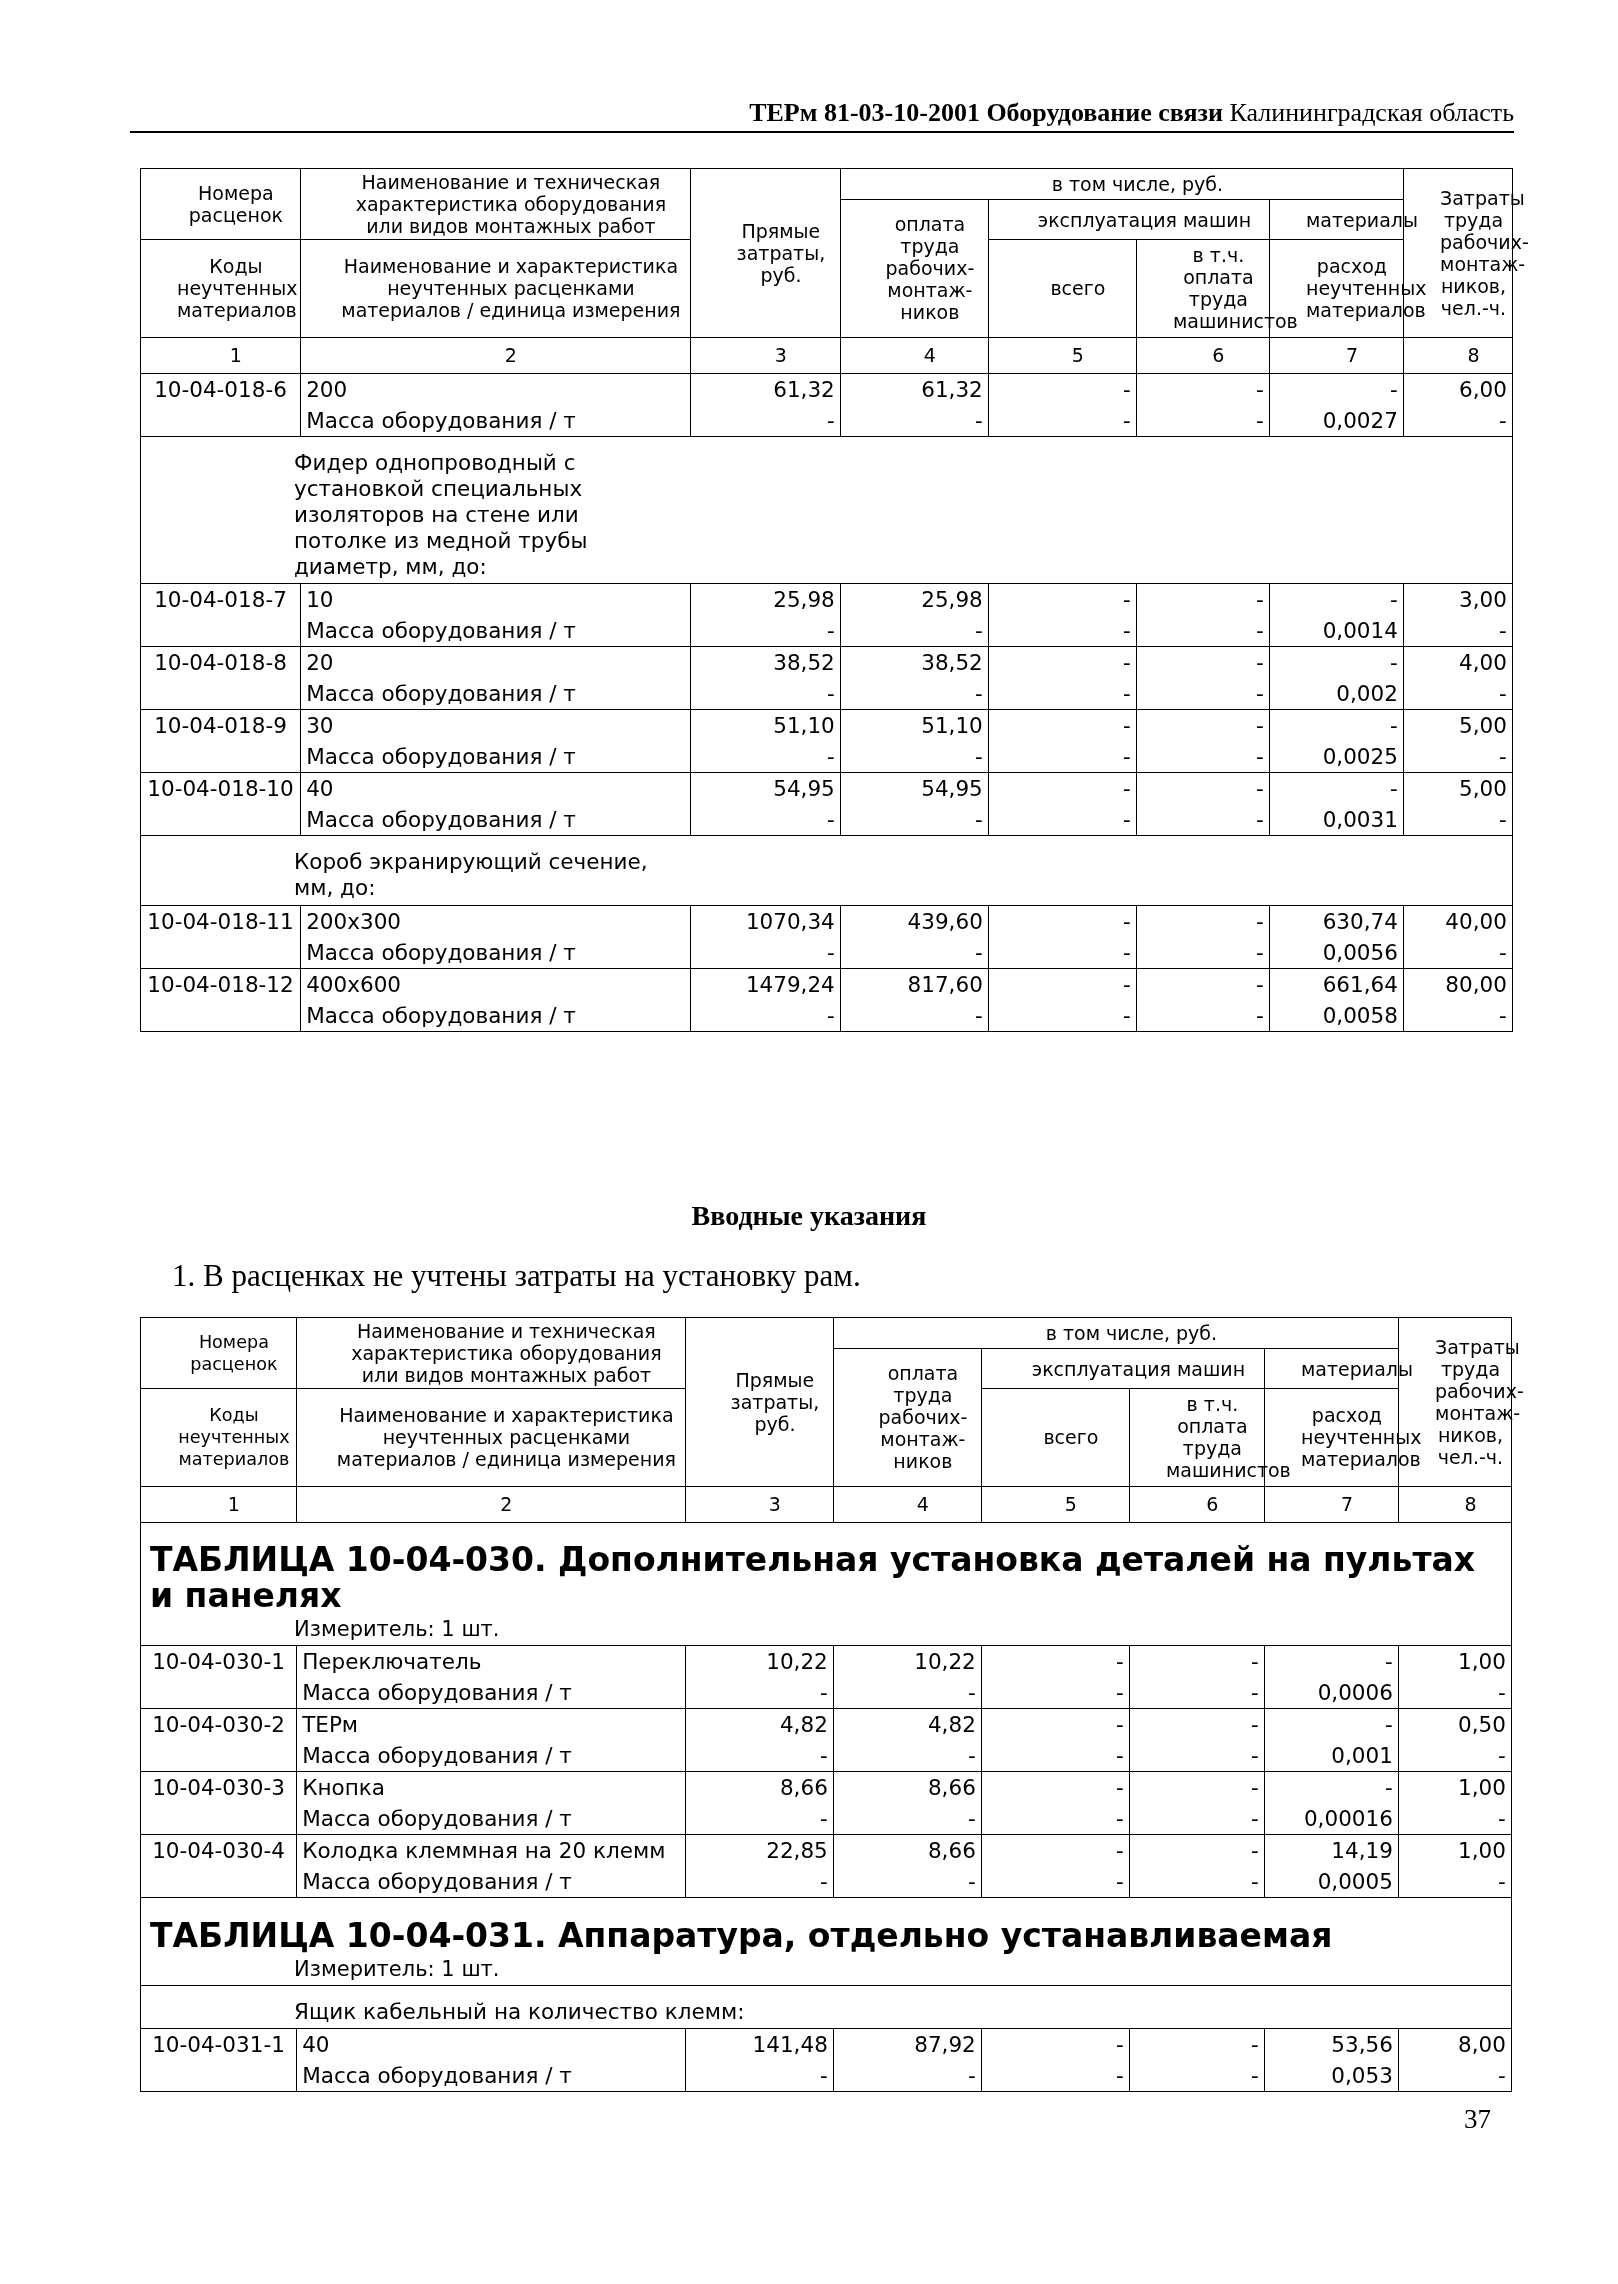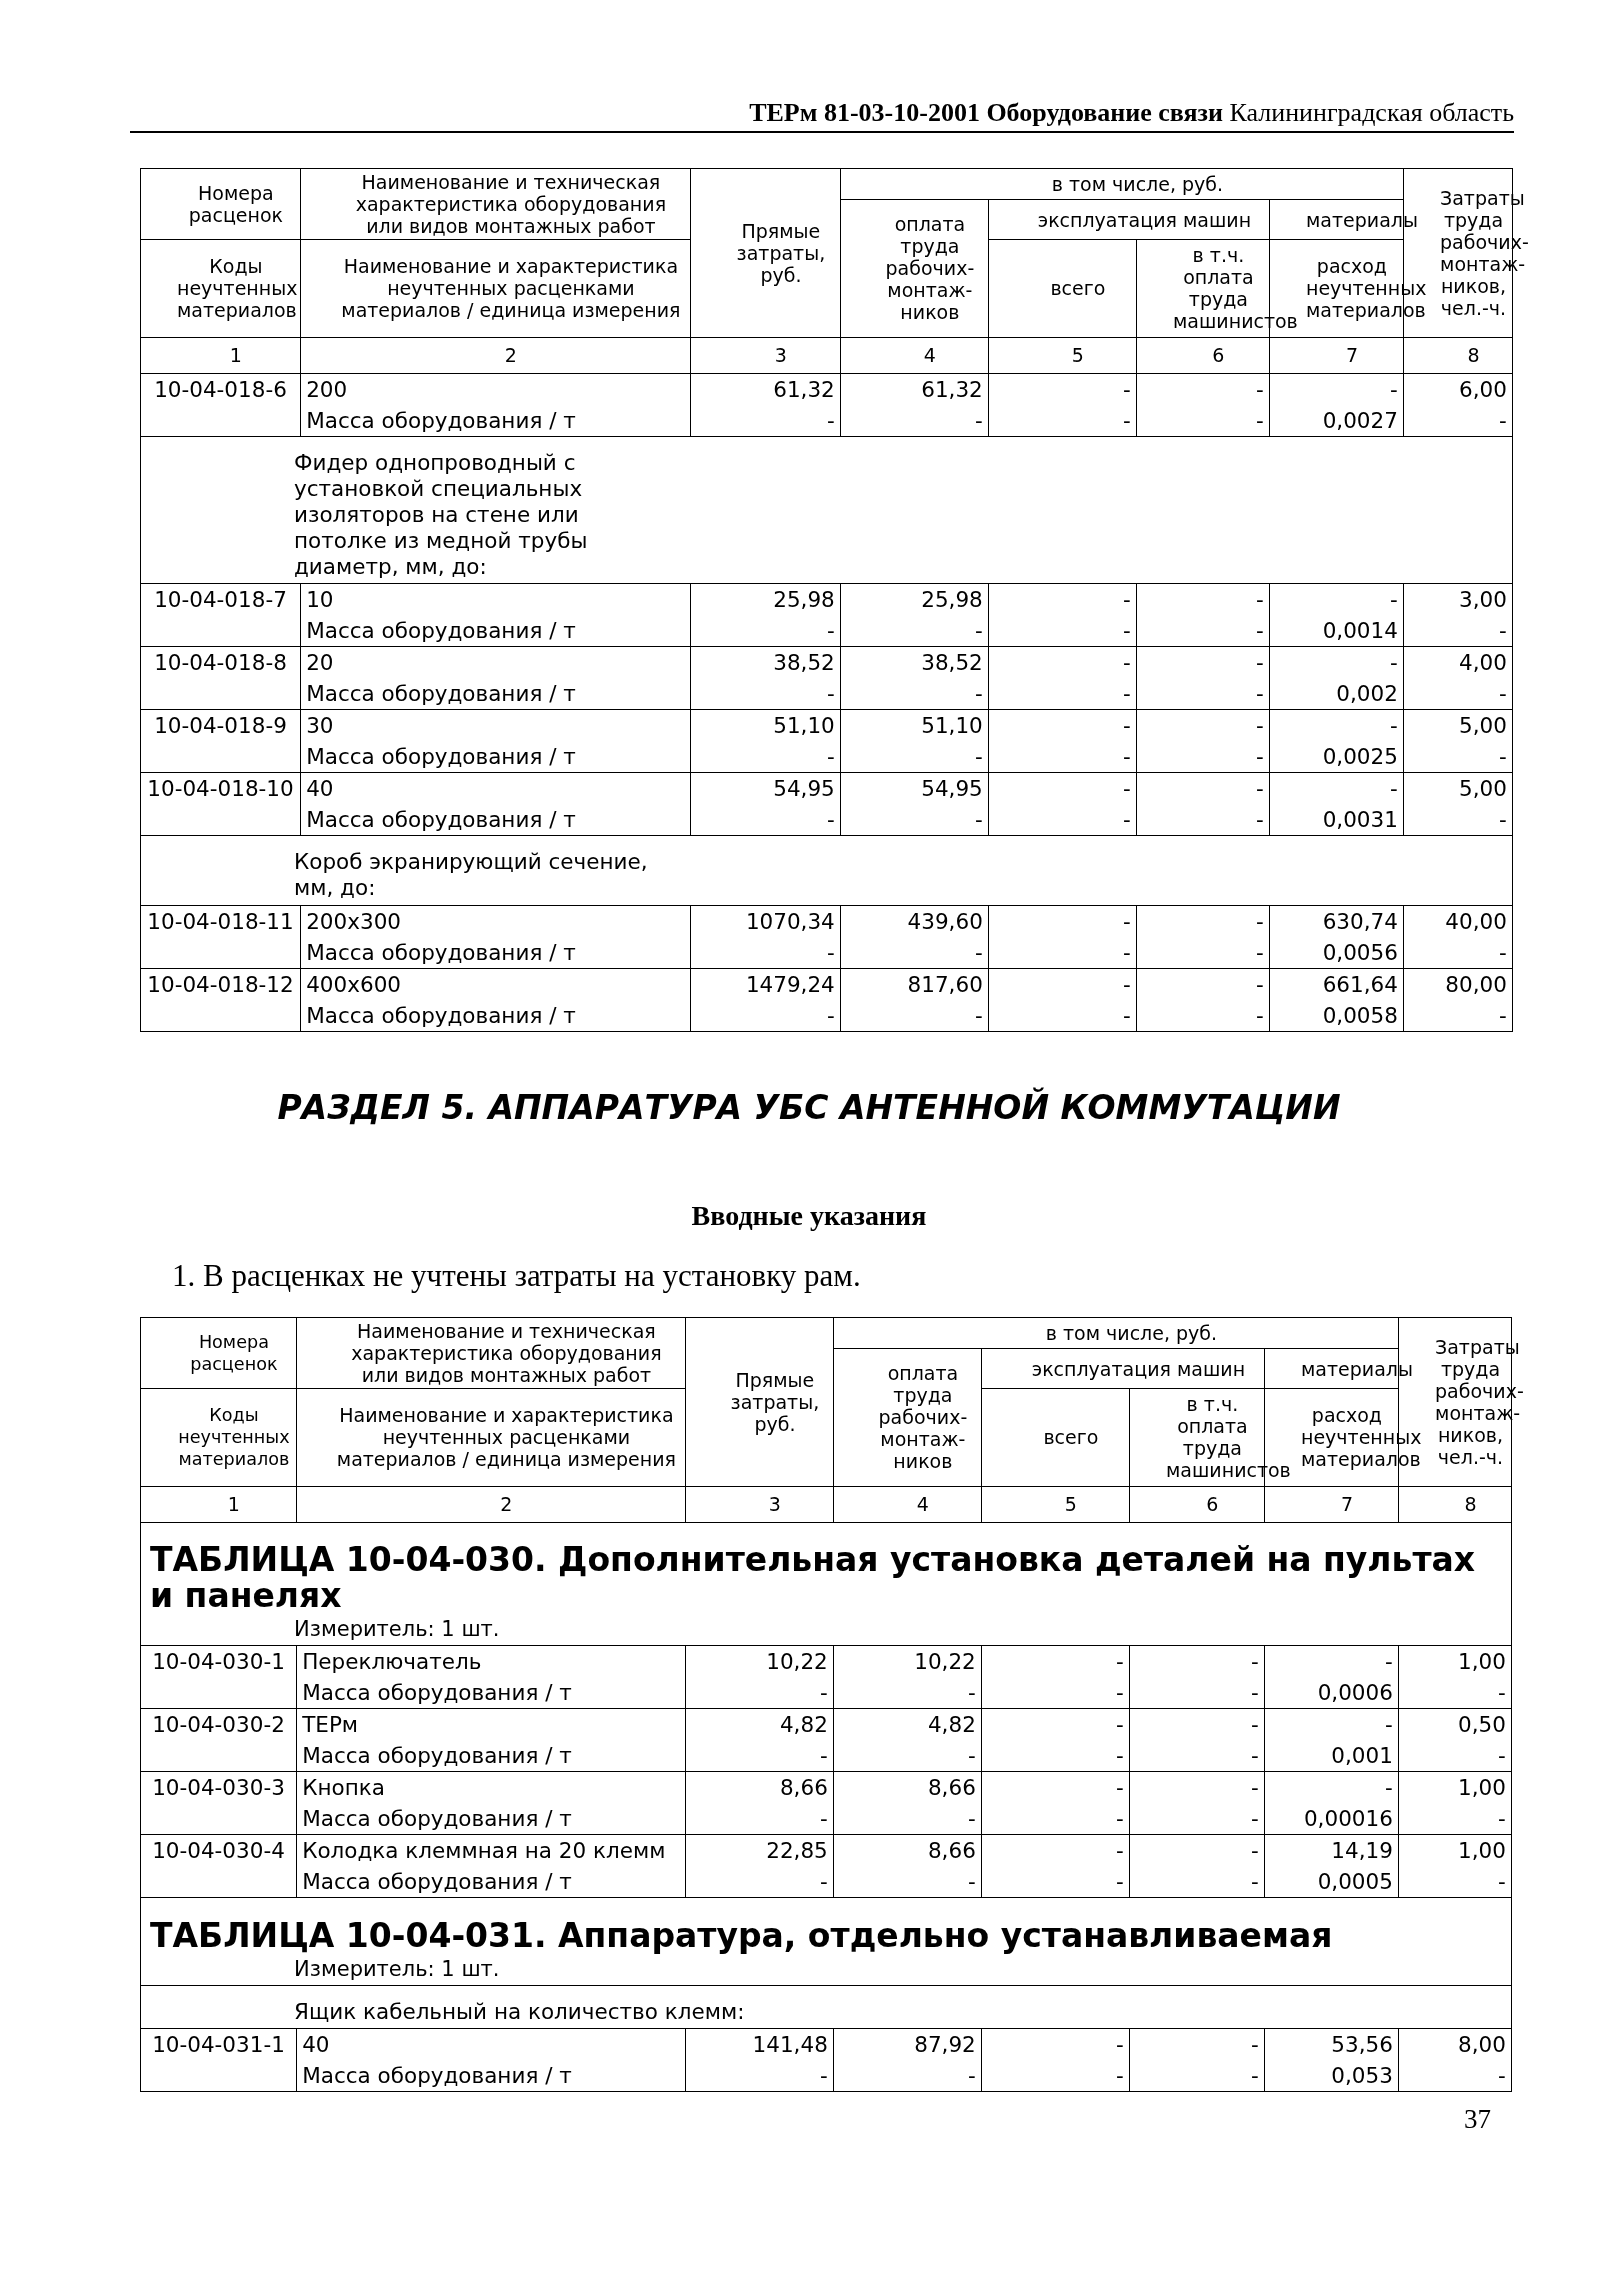--- a/index.html
+++ b/index.html
@@ -317,21 +317,20 @@
         </td>
         <td class="r">
           <div class="line">80,00</div>
           <div class="line">-</div>
         </td>
       </tr>
     </tbody>
 </table>
 
 <div class="section" style="top:1089px;">
-  <div>РАЗДЕЛ 5. АППАРАТУРА УБС АНТЕННОЙ КОММУТАЦИИ</div>
 </div>
 <div class="intro" style="top:1200px;">Вводные указания</div>
 <div class="note" style="top:1258px;">1. В расценках не учтены затраты на установку рам.</div>
 
 <table class="rt" id="t2" style="top:1317px;">
   <colgroup>
       <col style="width:156px">
       <col style="width:389px">
       <col style="width:148px">
       <col style="width:148px">

